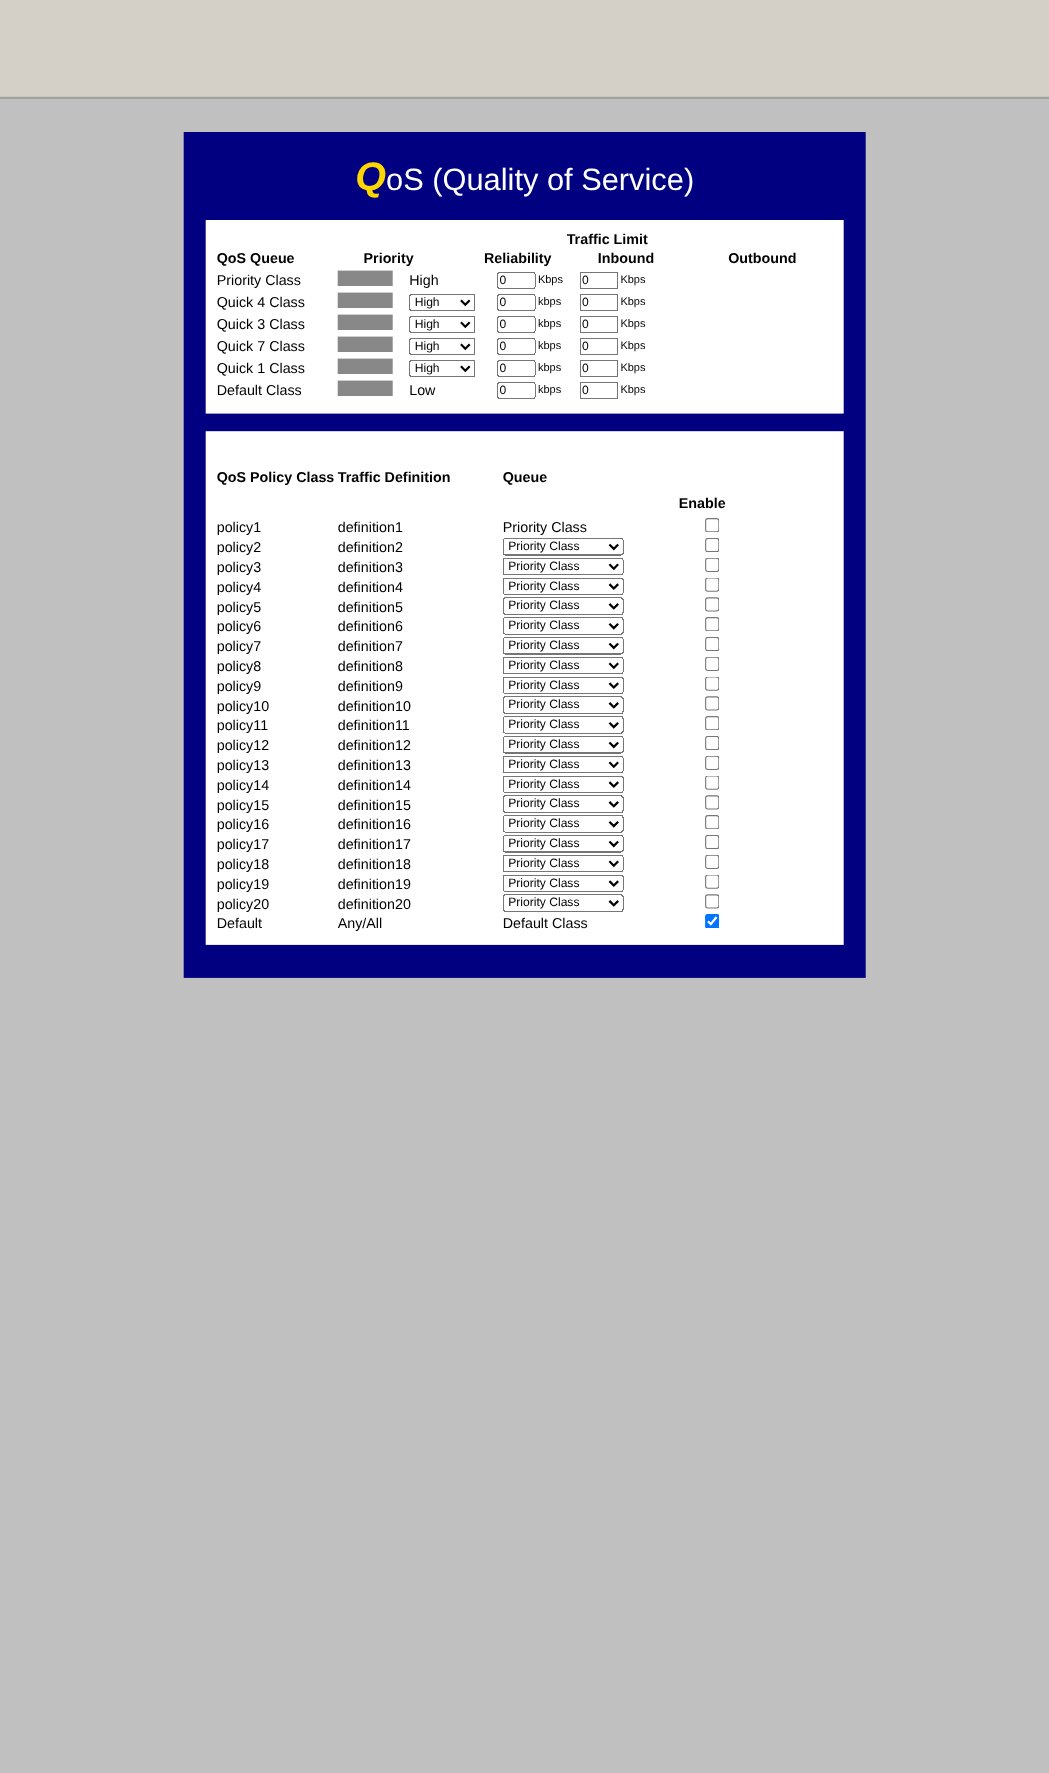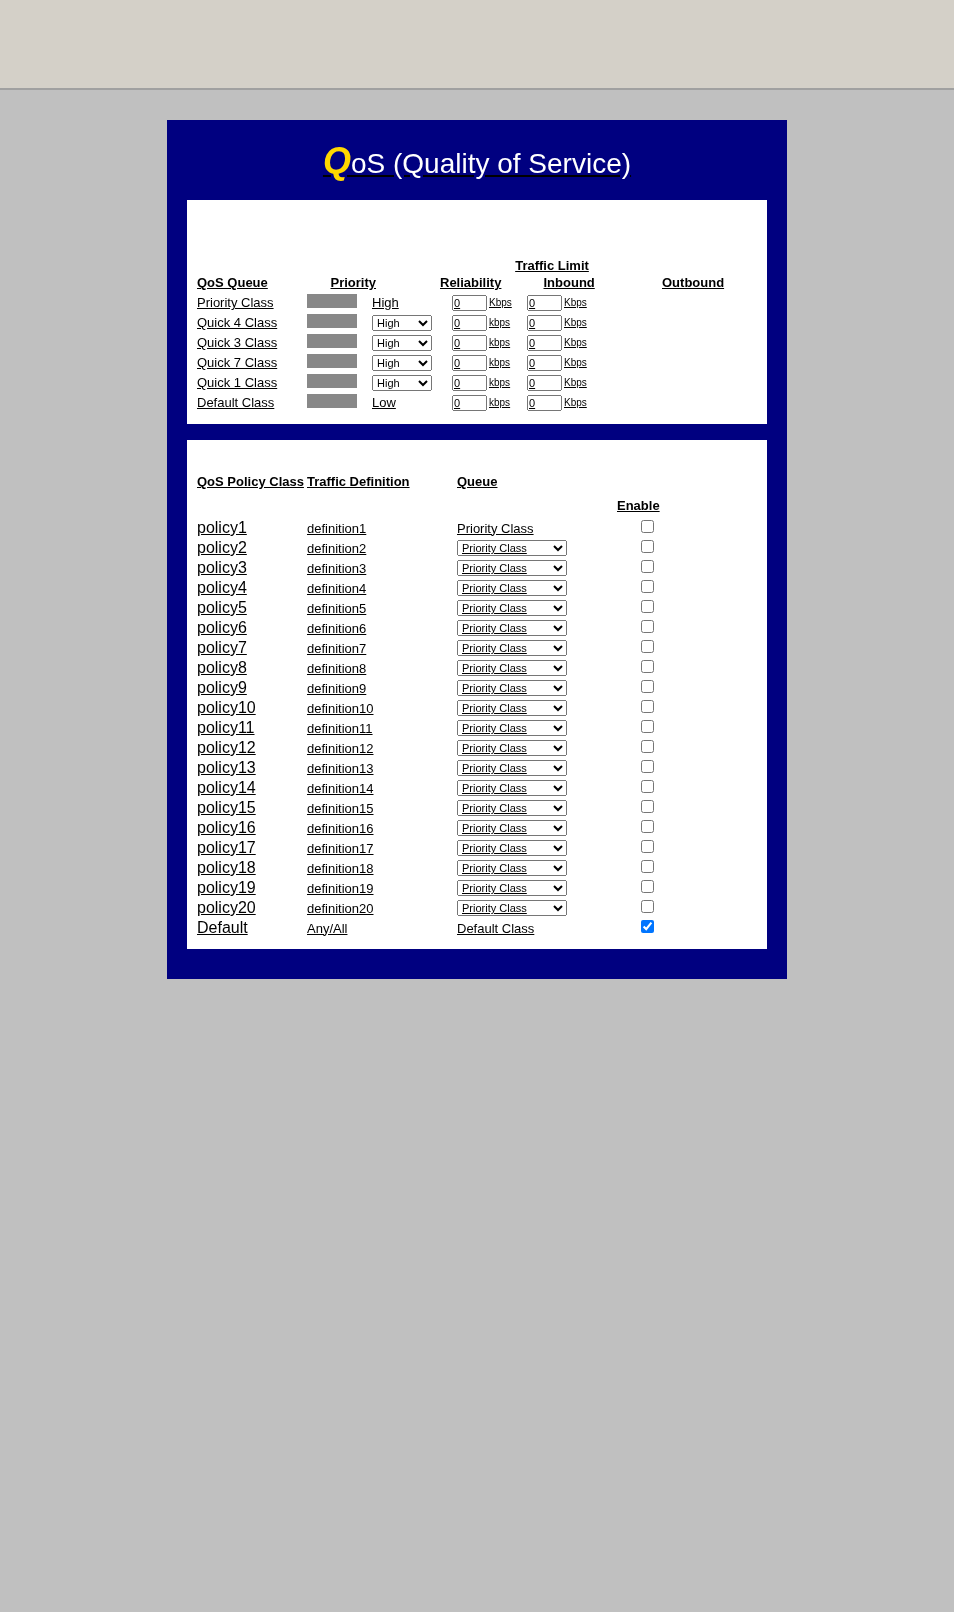--- a/index.html
+++ b/index.html
@@ -10,21 +10,20 @@
       min-height: 1612px;
       display: flex;
       justify-content: center;
       align-items: flex-start;
       padding-top: 120px;
     }
     .page-wrapper {
       width: 954px;
       display: flex;
       justify-content: center;
-      text-decoration: underline;
     }
     .main-panel {
       background: #000080;
       width: 620px;
       padding: 20px;
       color: white;
     }
     .page-title {
       text-align: center;
       font-size: 28px;
@@ -70,21 +69,20 @@
       display: flex;
       margin-bottom: 4px;
       justify-content: space-between;
     }
     .queue-header-row .col-queue { width: 110px; font-weight: bold; font-size: 13px; }
     .queue-header-row .col-priority { width: 86px; font-weight: bold; font-size: 13px; }
     .queue-header-row .col-reliability { width: 80px; font-weight: bold; font-size: 13px; }
     .traffic-limit-header {
       display: flex;
       margin-bottom: 2px;
-      margin-top: 48px;
     }
     .traffic-limit-header .spacer { width: 255px; }
     .traffic-limit-header .tl-title { font-weight: bold; font-size: 13px; width: 200px; text-align: center; }
     .queue-row {
       display: flex;
       align-items: center;
       margin-bottom: 3px;
     }
     .queue-row .col-name { width: 110px; font-size: 13px; }
     .queue-row .col-priority-val { width: 65px; }
@@ -110,21 +108,21 @@
     }
     .policy-header-row .col-pname { width: 110px; font-weight: bold; font-size: 13px; }
     .policy-header-row .col-pdef { width: 150px; font-weight: bold; font-size: 13px; }
     .policy-header-row .col-pqueue { width: 160px; font-weight: bold; font-size: 13px; }
     .policy-header-row .col-enable { width: 60px; font-weight: bold; font-size: 13px; margin-top: 48px; }
     .policy-row {
       display: flex;
       align-items: center;
       margin-bottom: 2px;
     }
-    .policy-row .col-pname { width: 110px; font-size: 16px; }
+    .policy-row .col-pname { width: 110px; font-size: 13px; }
     .policy-row .col-pdef { width: 150px; font-size: 13px; }
     .policy-row .col-pqueue { width: 160px; display: flex; align-items: center; gap: 2px; }
     .policy-row .col-pqueue select { width: 110px; font-size: 11px; }
     .policy-row .col-pqueue .static-text { font-size: 13px; }
     .policy-row .col-enable { width: 60px; text-align: center; }
     .policy-row .col-enable input[type=checkbox] { }
     .define-traffic-btn-row {
       display: flex;
       justify-content: flex-end;
       margin-top: 6px;

